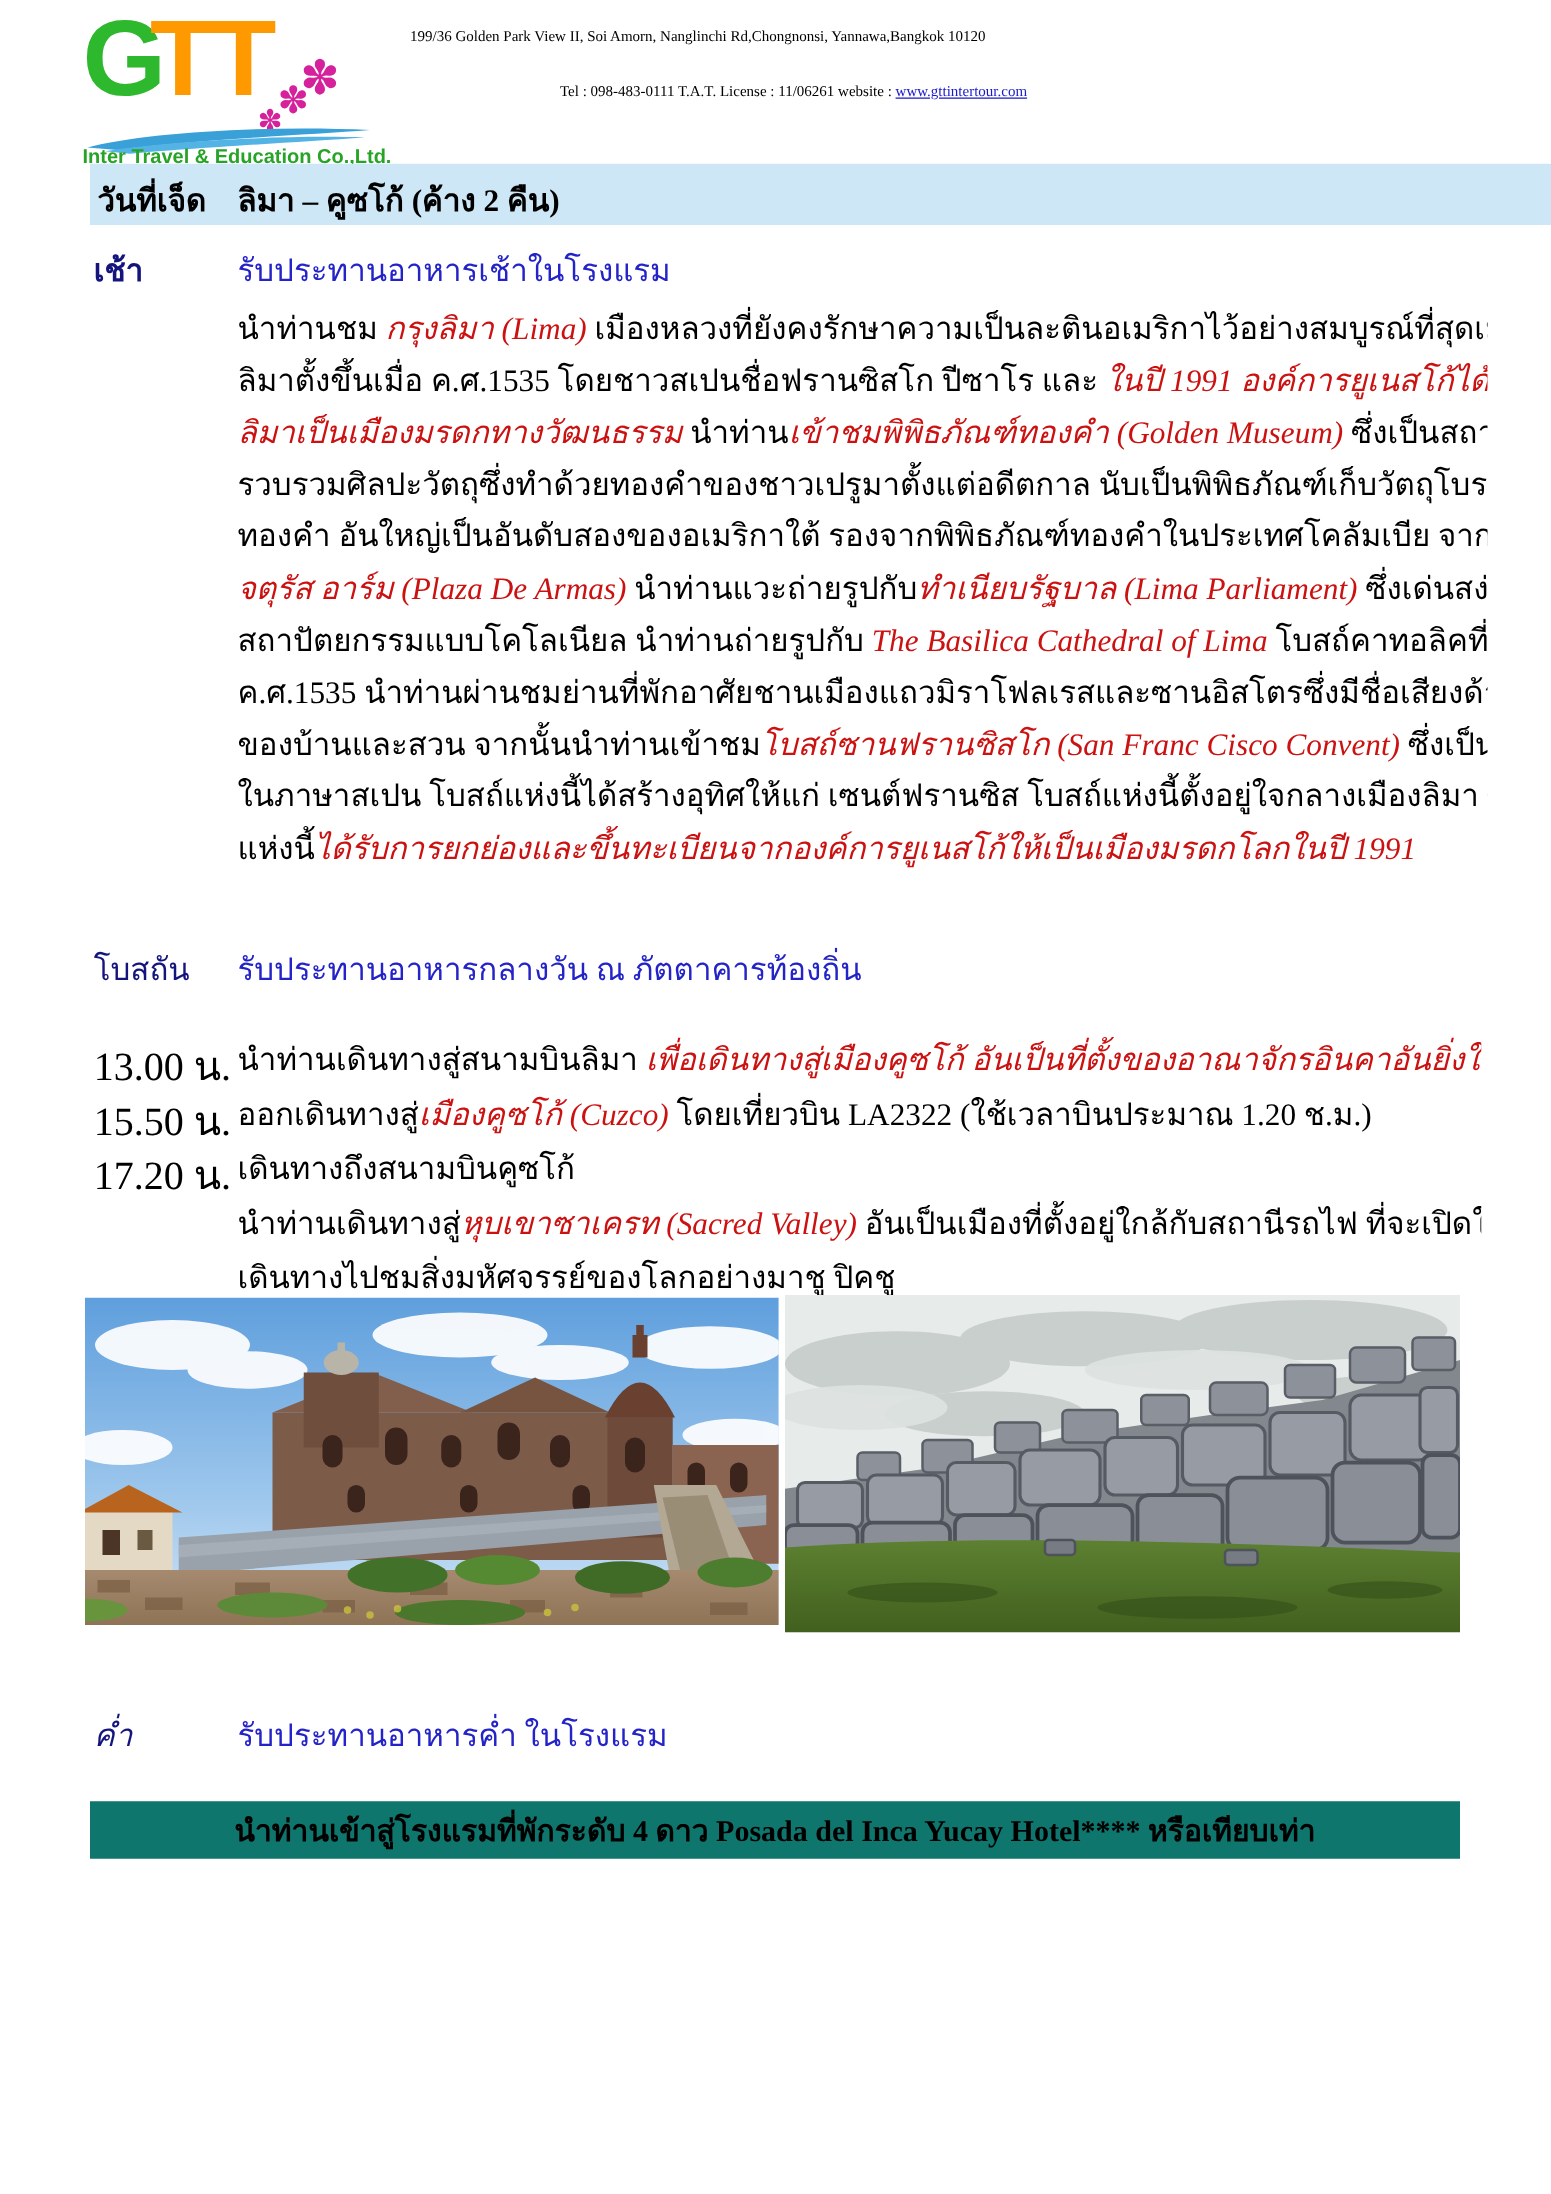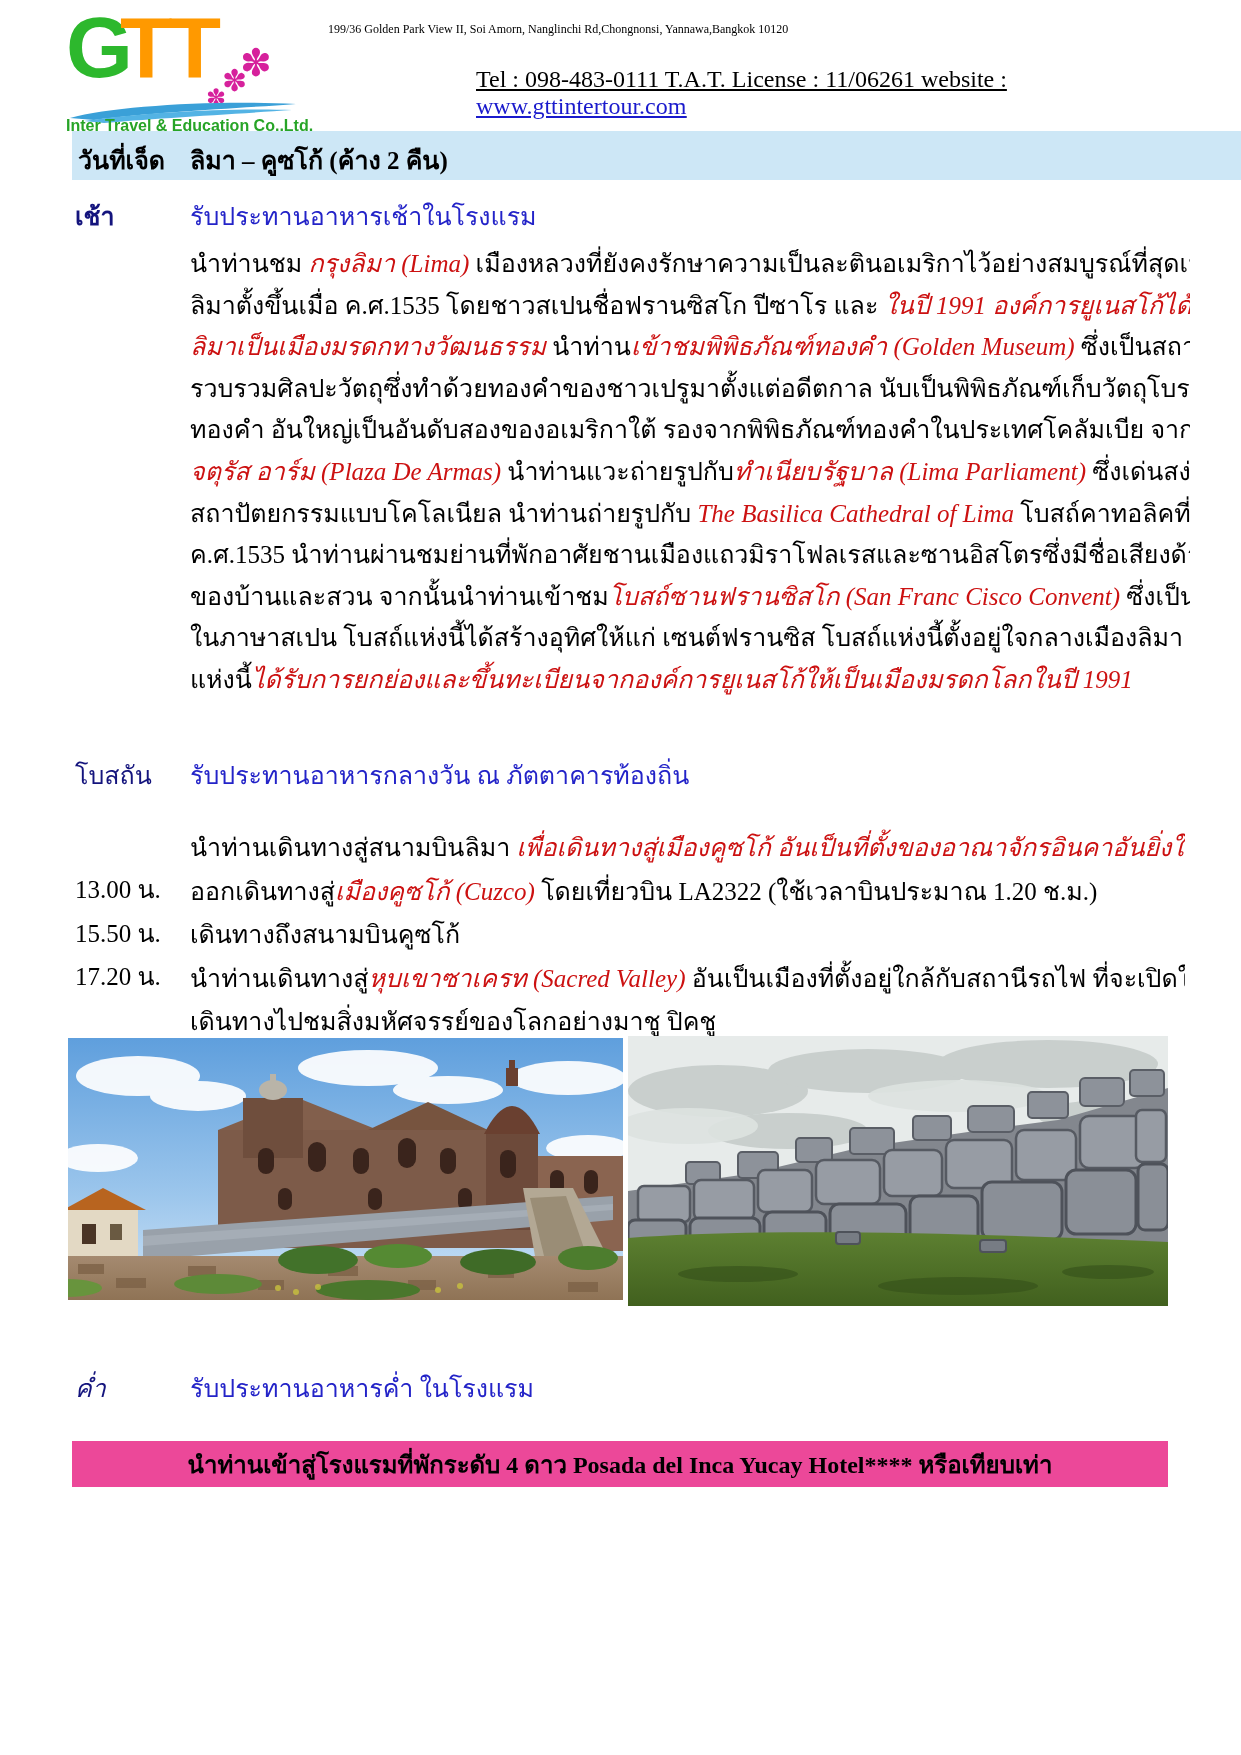--- a/index.html
+++ b/index.html
@@ -14,45 +14,45 @@
           font-weight:bold;font-size:86px;line-height:1;color:#ff9900;letter-spacing:-4px;}
   .flowers{position:absolute;left:148px;top:34px;color:#d6219c;line-height:1;}
   .flowers .f1{font-size:38px;position:absolute;left:26px;top:0;}
   .flowers .f2{font-size:30px;position:absolute;left:8px;top:22px;}
   .flowers .f3{font-size:24px;position:absolute;left:-8px;top:42px;}
   .swoosh{position:absolute;left:-2px;top:88px;}
   .logo-tagline{position:absolute;left:0px;top:107px;width:240px;
           font-family:"Liberation Sans","DejaVu Sans",sans-serif;font-weight:bold;
           font-size:16px;color:#27a427;white-space:nowrap;}
   .addr1{position:absolute;left:328px;top:22px;width:860px;font-size:12px;color:#000;}
-  .addr2{position:absolute;left:476px;top:66px;width:740px;font-size:24px;color:#000;text-decoration:underline;}
+  .addr2{position:absolute;left:448px;top:66px;width:740px;font-size:12px;color:#000;}
   .weblink{color:#1a1acc;text-decoration:underline;cursor:pointer;}
 
   
   .dayband{position:absolute;left:72px;top:131px;width:1238px;height:49px;background:#cde7f6;}
   .dayband .dlabel{position:absolute;left:6px;top:9px;font-weight:bold;font-size:25px;color:#000;}
   .dayband .dtitle{position:absolute;left:118px;top:9px;font-weight:bold;font-size:25px;color:#000;}
 
   
   .rowlabel{position:absolute;left:75px;font-size:25px;color:#14147d;white-space:nowrap;}
-  .timelabel{position:absolute;left:75px;font-size:25px;color:#000;white-space:nowrap;margin-top:42px;}
+  .timelabel{position:absolute;left:75px;font-size:32px;color:#000;white-space:nowrap;}
   .mealline{position:absolute;left:190px;font-size:25px;color:#2323c8;white-space:nowrap;}
   .content{position:absolute;left:190px;width:995px;font-size:25px;white-space:nowrap;overflow:hidden;}
   .para{position:absolute;left:190px;top:243px;width:1000px;font-size:25px;}
   .tline{line-height:41.6px;white-space:nowrap;overflow:hidden;}
   .seg-k{color:#000000;}
   .seg-r{color:#cc1111;font-style:italic;}
 
   
   .photo{position:absolute;font-size:0;line-height:0;}
   .photo-left{left:68px;top:1038px;}
   .photo-right{left:628px;top:1036px;}
 
   
-  .banner{position:absolute;left:72px;top:1441px;width:1096px;height:46px;background:#ec4899;
+  .banner{position:absolute;left:72px;top:1441px;width:1096px;height:46px;background:#0f766e;
           display:flex;align-items:center;justify-content:center;}
   .banner-text{font-size:24px;font-weight:bold;color:#000;white-space:nowrap;}
 </style>
 </head>
 <body>
 
 <div class="page">
 
   <div class="logo">
     <span class="logo-g">G</span>

